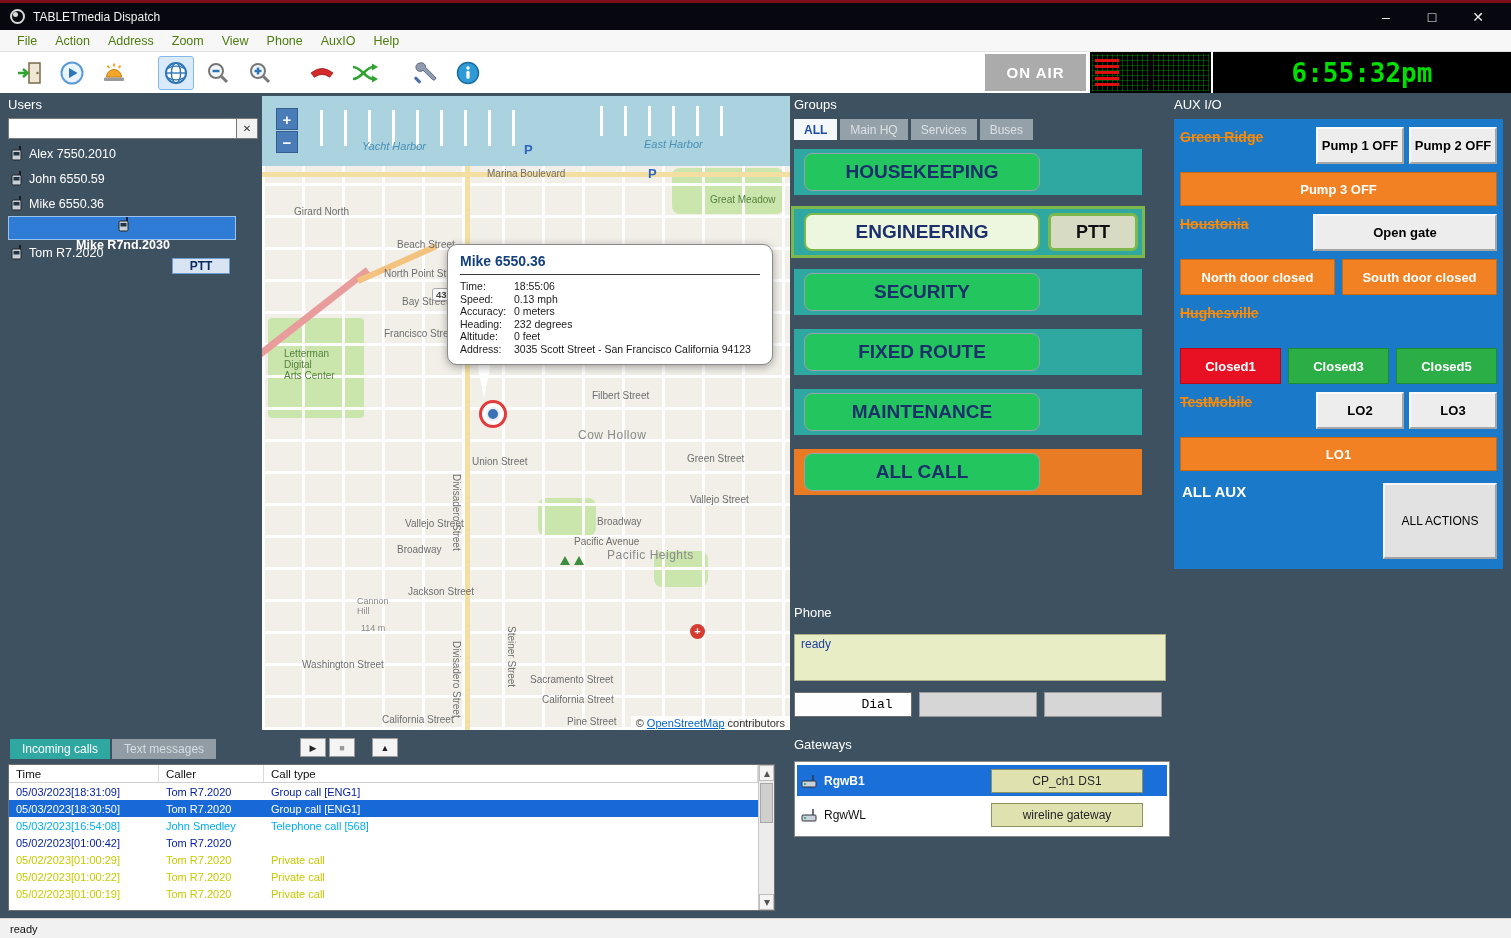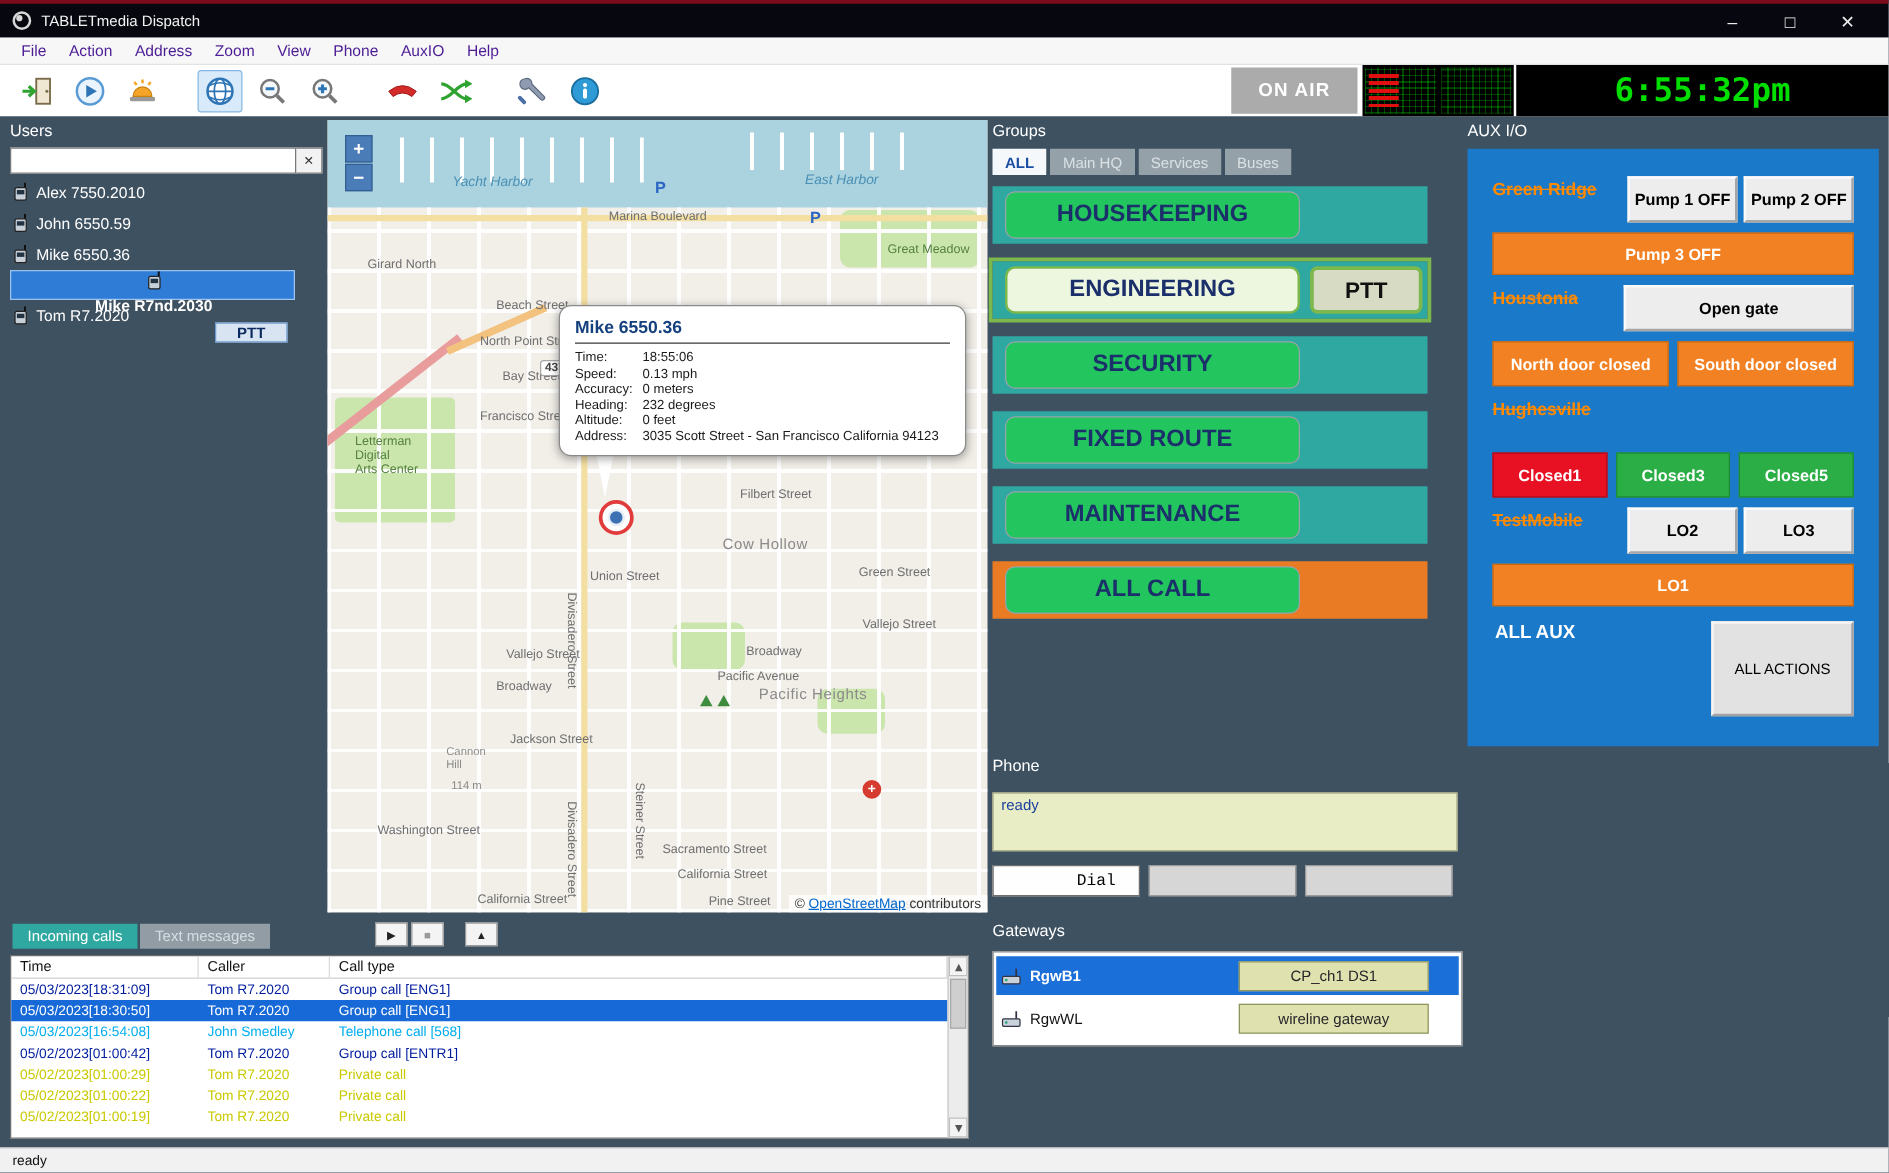--- a/index.html
+++ b/index.html
@@ -12,21 +12,21 @@
     border-top:3px solid #7A0C1C; display:flex; align-items:center; padding:0 10px; color:#F2F2F2; }
   .logo { width:15px; height:15px; border:2px solid #D8D8D8; border-radius:50%; position:relative; flex:none; }
   .logo::after { content:''; position:absolute; width:5px; height:5px; background:#D8D8D8; border-radius:50%; top:1px; left:1px; }
   .title-text { margin-left:8px; font-size:12px; }
   .win-controls { margin-left:auto; display:flex; }
   .wc { width:46px; text-align:center; font-size:14px; color:#EDEDED; }
 
   
   .menubar { position:absolute; top:30px; left:0; right:0; height:22px; background:#F7F7F7;
     border-bottom:1px solid #E2E2E2; display:flex; align-items:center; padding-left:8px; }
-  .menu-item { font-size:12.5px; color:#4c1d95; padding:3px 9px; }
+  .menu-item { font-size:12.5px; color:#4d7c0f; padding:3px 9px; }
 
   
   .toolbar { position:absolute; top:52px; left:0; right:0; height:41px; background:#FFF;
     display:flex; align-items:center; padding-left:12px; gap:6px; }
   .tb-btn { width:36px; height:34px; background:transparent; border:1px solid transparent;
     display:flex; align-items:center; justify-content:center; padding:0; }
   .tb-btn.pressed { background:#D9EBFB; border:1px solid #86B7E4; border-radius:3px; }
   .tb-gap { width:14px; flex:none; }
   .on-air { position:absolute; left:985px; top:54px; width:101px; height:37px; background:#ABABAB;
     color:#FFF; font-size:15px; font-weight:bold; letter-spacing:1px; display:flex; align-items:center; justify-content:center; }
@@ -133,21 +133,21 @@
   .gateways-panel { position:absolute; left:794px; top:737px; width:376px; }
   .gw-list { margin-top:6px; background:#FFF; border:1px solid #888; padding:3px 2px; }
   .gw-row { display:flex; align-items:center; gap:7px; height:31px; padding:0 4px; font-size:12px; color:#101010; margin-bottom:3px; }
   .gw-row.selected { background:#1B6FD9; color:#FFF; font-weight:bold; }
   .gw-icon { display:flex; align-items:center; }
   .gw-btn { margin-left:auto; margin-right:20px; width:152px; height:24px; background:#DFE2AE; border:1px solid #8E9460;
     font-size:12px; color:#26262A; font-family:inherit; }
 
   
   .aux-panel { position:absolute; left:1174px; top:97px; width:329px; }
-  .aux-body { margin-top:4px; background:#1B79C9; padding:18px; }
+  .aux-body { margin-top:4px; background:#1B79C9; padding:4px; }
   .aux-site { display:flex; align-items:center; min-height:45px; padding:0 2px; }
   .aux-site-name { color:#FF8A00; font-weight:bold; font-size:14px; text-decoration:line-through;
     align-self:flex-start; padding-top:6px; }
   .aux-btns { margin-left:auto; display:flex; gap:5px; }
   .btn { font-weight:bold; font-size:13px; font-family:inherit; display:flex; align-items:center; justify-content:center; }
   .btn-gray { width:88px; height:37px; background:#EDEDED; border:2px outset #FAFAFA; color:#000; }
   .btn-gray.w184 { width:184px; }
   .btn-orange { background:#F28123; border:1px solid #C8680F; color:#FFF; }
   .btn-red { background:#E81123; border:1px solid #B00A18; color:#FFF; }
   .btn-green { background:#2BAE45; border:1px solid #1E8A33; color:#FFF; }
@@ -610,21 +610,20 @@
           <span class="c3">Group call [ENG1]</span>
         </div>
         <div class="ct-row cyan">
           <span class="c1">05/03/2023[16:54:08]</span>
           <span class="c2">John Smedley</span>
           <span class="c3">Telephone call [568]</span>
         </div>
         <div class="ct-row navy">
           <span class="c1">05/02/2023[01:00:42]</span>
           <span class="c2">Tom R7.2020</span>
-          <span class="c3">Group call [ENTR1]</span>
         </div>
         <div class="ct-row yellow">
           <span class="c1">05/02/2023[01:00:29]</span>
           <span class="c2">Tom R7.2020</span>
           <span class="c3">Private call</span>
         </div>
         <div class="ct-row yellow">
           <span class="c1">05/02/2023[01:00:22]</span>
           <span class="c2">Tom R7.2020</span>
           <span class="c3">Private call</span>

